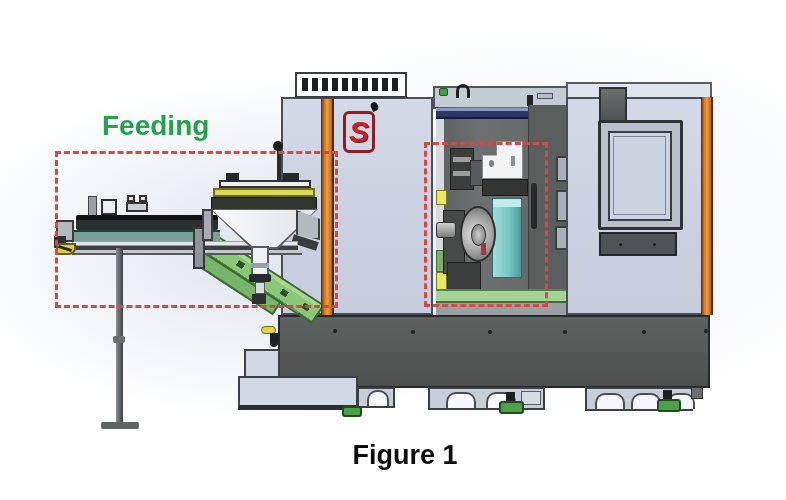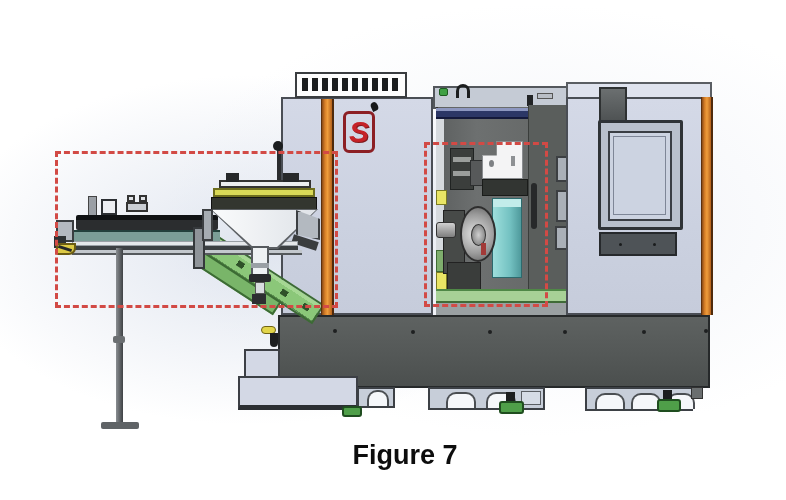--- a/index.html
+++ b/index.html
@@ -162,15 +162,16 @@
   <div class="abs" style="left:251px;top:263px;width:18px;height:5px;background:#9aa0a5;"></div>
   <div class="abs" style="left:249px;top:274px;width:22px;height:8px;background:#27292b;border-radius:2px;"></div>
   <div class="abs" style="left:255px;top:282px;width:10px;height:12px;background:#d9dde0;border:1px solid #555;"></div>
   <div class="abs" style="left:252px;top:294px;width:14px;height:10px;background:#2d2f31;"></div>
 
   <div class="abs orange" style="left:321px;top:99px;width:13px;height:216px;"></div>
 
   <div class="abs dash-box" style="left:55px;top:151px;width:283px;height:157px;"></div>
   <div class="abs dash-box" style="left:424px;top:142px;width:124px;height:165px;"></div>
 
-  <div class="abs label" style="left:300px;top:440px;width:210px;text-align:center;font-size:27px;color:#0d0d0d;">Figure 7</div>
+  <div class="abs label" style="left:102px;top:110px;font-size:28px;color:#22a24c;">Feeding</div>
+  <div class="abs label" style="left:300px;top:440px;width:210px;text-align:center;font-size:27px;color:#0d0d0d;">Figure 1</div>
 
 </div>
 
 </body></html>

